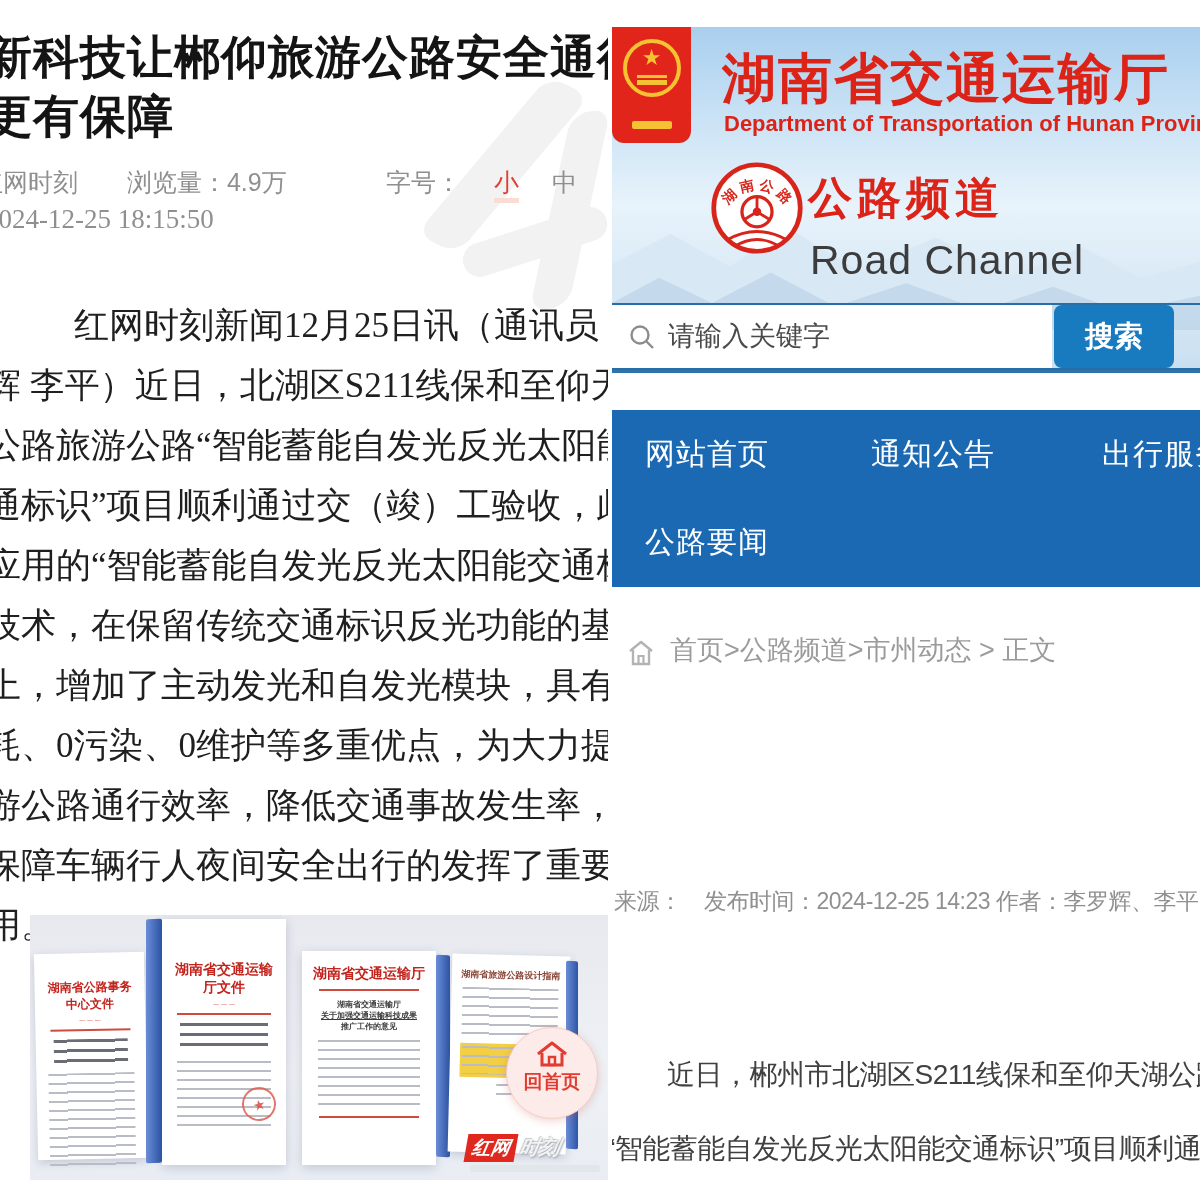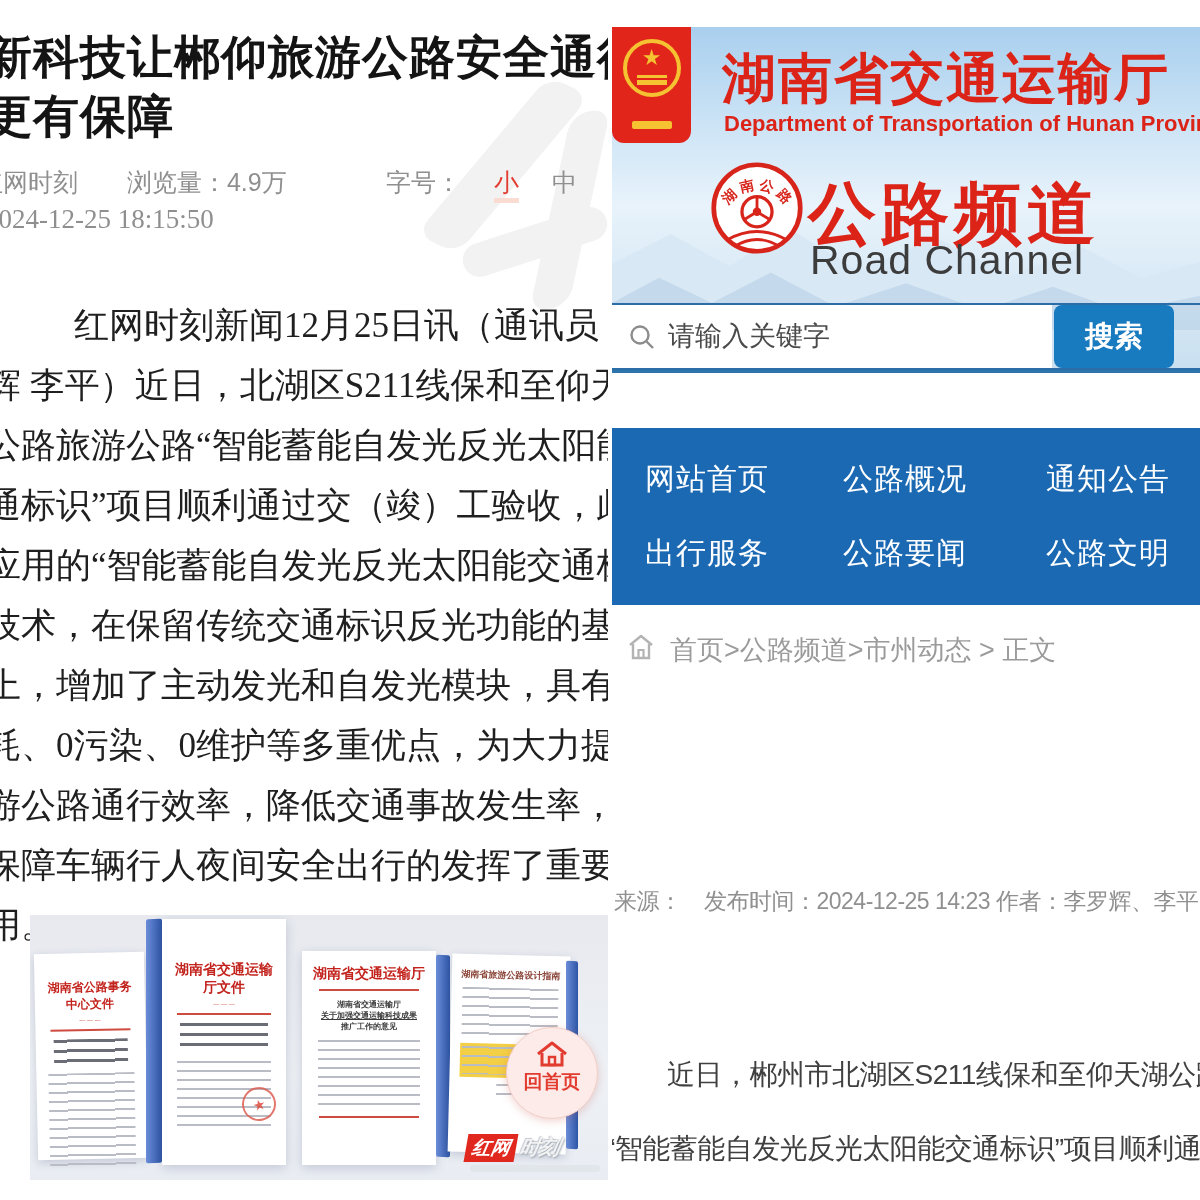--- a/index.html
+++ b/index.html
@@ -94,41 +94,41 @@
   .em-base { position:absolute; left:50%; bottom:14px; transform:translateX(-50%); width:40px; height:8px;
              background:#f5c231; border-radius:2px; }
 
   .banner-title { position:absolute; left:110px; top:16px; color:#dc2318; font-weight:bold;
                   font-size:54px; letter-spacing:2px; white-space:nowrap; }
   .banner-sub { position:absolute; left:112px; top:84px; color:#dc2318; font-weight:bold;
                 font-size:22px; white-space:nowrap; }
 
   .road-logo { position:absolute; left:98px; top:134px; width:94px; height:94px; }
   .channel-cn { position:absolute; left:196px; top:142px; color:#dc2318; font-weight:bold;
-                font-size:68px; letter-spacing:5px; white-space:nowrap; }
+                font-size:44px; letter-spacing:5px; white-space:nowrap; }
   .channel-en { position:absolute; left:198px; top:210px; color:#3c3c3c; font-weight:normal;
                 font-size:41px; letter-spacing:1px; white-space:nowrap; }
 
   .search-strip { position:absolute; left:0; top:276px; width:588px; height:67px; display:flex;
                   border-top:2px solid #2b6da6; border-bottom:2px solid #2b6da6; }
   .search-box { flex:1; background:#fff; display:flex; align-items:center; padding-left:16px; }
   .search-box svg { flex:0 0 auto; }
   .search-input { border:none; outline:none; background:transparent; font-size:27px; color:#333;
                   margin-left:12px; width:330px; font-family:inherit; }
   .search-input::placeholder { color:#4a4a4a; opacity:1; }
   .search-btn { width:120px; margin-left:2px; background:#187abf; color:#fff; font-weight:bold; font-size:29px;
                 border:none; border-radius:8px; cursor:pointer; font-family:inherit; }
   .search-spacer { width:26px; }
 
-  .nav-block { position:absolute; left:0; top:428px; width:588px; height:177px; background:#1b69b2;
+  .nav-block { position:absolute; left:0; top:410px; width:588px; height:177px; background:#1b69b2;
                display:grid; grid-template-columns:198px 203px auto; grid-template-rows:1fr 1fr;
-               padding:14px 0 14px 33px; align-items:center; }
+               padding:14px 0 14px 33px; align-items:center;gap:28px; }
   .nav-item { color:#fff; font-size:30px; letter-spacing:1px; cursor:pointer; white-space:nowrap; }
 
-  .breadcrumb { position:absolute; left:14px; top:632px; display:flex; align-items:flex-start;
+  .breadcrumb { position:absolute; left:14px; top:632px; display:flex; align-items:flex-end;
                 color:#9b9b9b; font-size:27px; }
   .breadcrumb svg { margin-right:14px; }
 
   .article-title { position:absolute; left:0; top:724px; width:588px; text-align:center;
                    color:#333; font-weight:bold; font-size:41px; line-height:53px; }
   .article-meta { position:absolute; left:2px; top:886px; width:600px; color:#909090;
                   font-size:23px; letter-spacing:-0.5px; white-space:nowrap; }
   .font-row { position:absolute; left:0; top:942px; width:588px; text-align:center;
               color:#8f8f8f; font-size:27px; }
   .font-row .fr-opt { margin:0 6px; }
@@ -289,25 +289,23 @@
           </svg>
           <input class="search-input" type="text" placeholder="请输入关键字" style="">
         </div>
         <button class="search-btn">搜索</button>
         <div class="search-spacer"></div>
       </div>
     </div>
 
     <div class="nav-block">
       <div class="nav-item">网站首页</div>
-      <div class="nav-item">公路概况</div>
       <div class="nav-item">通知公告</div>
       <div class="nav-item">出行服务</div>
       <div class="nav-item">公路要闻</div>
-      <div class="nav-item">公路文明</div>
     </div>
 
     <div class="breadcrumb">
       <svg width="30" height="30" viewBox="0 0 30 30">
         <path d="M4 13 L15 4 L26 13" fill="none" stroke="#b3b3b3" stroke-width="2.4" stroke-linejoin="round"></path>
         <path d="M7 12 V26 H23 V12" fill="none" stroke="#b3b3b3" stroke-width="2.4"></path>
         <path d="M12.5 26 V18 H17.5 V26" fill="none" stroke="#b3b3b3" stroke-width="2.2"></path>
       </svg>
       <span>首页&gt;公路频道&gt;市州动态 &gt; 正文</span>
     </div>

